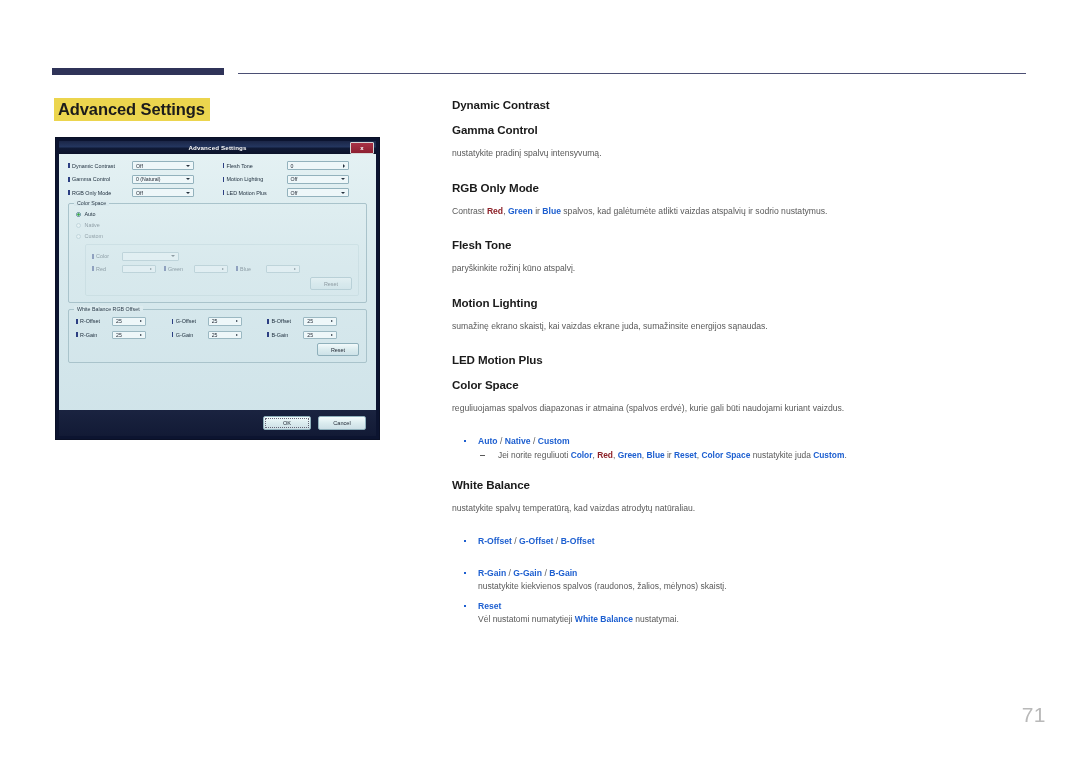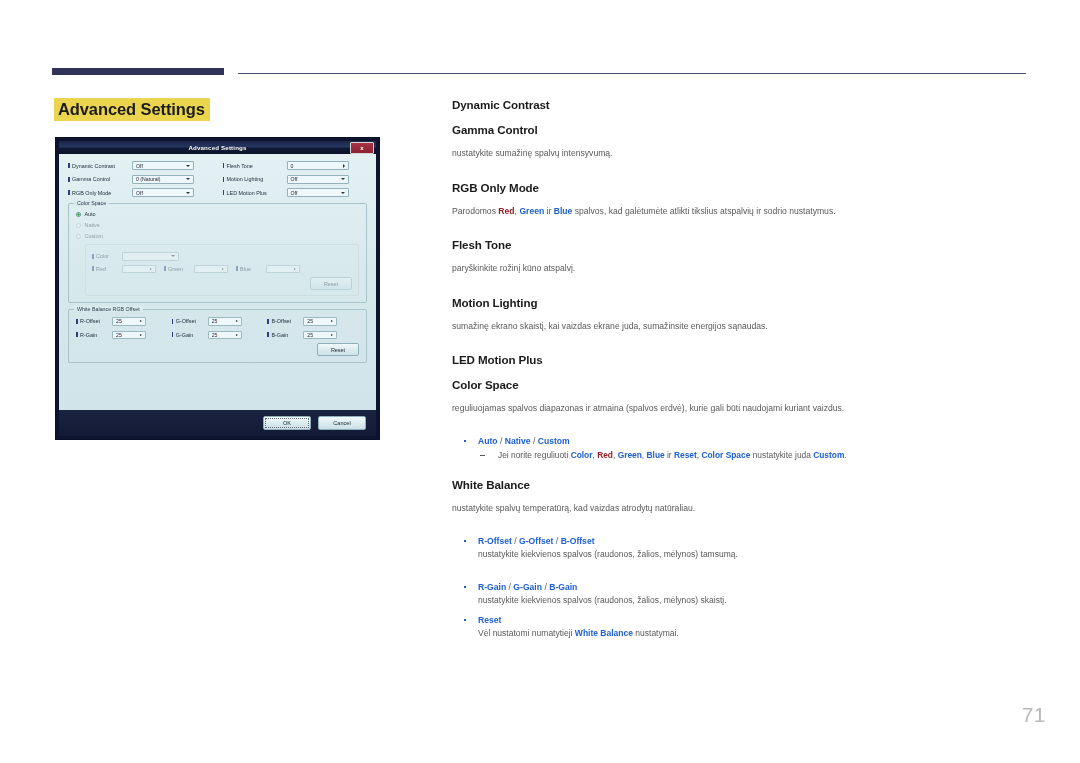--- a/index.html
+++ b/index.html
@@ -569,24 +569,24 @@
       <div class="footer-btn">Cancel</div>
     </div>
   </div>
 </div>
 
 <div class="content">
 
   <h2 class="sec-title">Dynamic Contrast</h2>
 
   <h2 class="sec-title">Gamma Control</h2>
-  <p class="sec-body">nustatykite sumažinę spalvų intensyvumą.</p>
+  <p class="sec-body">nustatykite pradinį spalvų intensyvumą.</p>
 
   <h2 class="sec-title">RGB Only Mode</h2>
-  <p class="sec-body"><span>Parodomos </span><b class="rd">Red</b><span>, </span><b class="bl">Green</b><span> ir </span><b class="bl">Blue</b><span> spalvos, kad galėtumėte atlikti tikslius atspalvių ir sodrio nustatymus.</span></p>
+  <p class="sec-body"><span>Contrast </span><b class="rd">Red</b><span>, </span><b class="bl">Green</b><span> ir </span><b class="bl">Blue</b><span> spalvos, kad galėtumėte atlikti vaizdas atspalvių ir sodrio nustatymus.</span></p>
 
   <h2 class="sec-title">Flesh Tone</h2>
   <p class="sec-body">paryškinkite rožinį kūno atspalvį.</p>
 
   <h2 class="sec-title">Motion Lighting</h2>
   <p class="sec-body">sumažinę ekrano skaistį, kai vaizdas ekrane juda, sumažinsite energijos sąnaudas.</p>
 
   <h2 class="sec-title">LED Motion Plus</h2>
 
   <h2 class="sec-title">Color Space</h2>
@@ -600,21 +600,20 @@
       </div>
     </li>
   </ul>
 
   <h2 class="sec-title" style="margin-top:16px;">White Balance</h2>
   <p class="sec-body tight">nustatykite spalvų temperatūrą, kad vaizdas atrodytų natūraliau.</p>
   <ul class="bul">
     <li>
       <span class="dot"></span>
       <span class="li-head"><b class="bl">R-Offset</b><span class="sep"> / </span><b class="bl">G-Offset</b><span class="sep"> / </span><b class="bl">B-Offset</b></span>
-      <div class="li-desc">nustatykite kiekvienos spalvos (raudonos, žalios, mėlynos) tamsumą.</div>
     </li>
     <li style="">
       <span class="dot"></span>
       <span class="li-head"><b class="bl">R-Gain</b><span class="sep"> / </span><b class="bl">G-Gain</b><span class="sep"> / </span><b class="bl">B-Gain</b></span>
       <div class="li-desc">nustatykite kiekvienos spalvos (raudonos, žalios, mėlynos) skaistį.</div>
     </li>
     <li style="margin-top:7px;">
       <span class="dot"></span>
       <span class="li-head"><b class="bl">Reset</b></span>
       <div class="li-desc"><span>Vėl nustatomi numatytieji </span><b class="bl">White Balance</b><span> nustatymai.</span></div>

